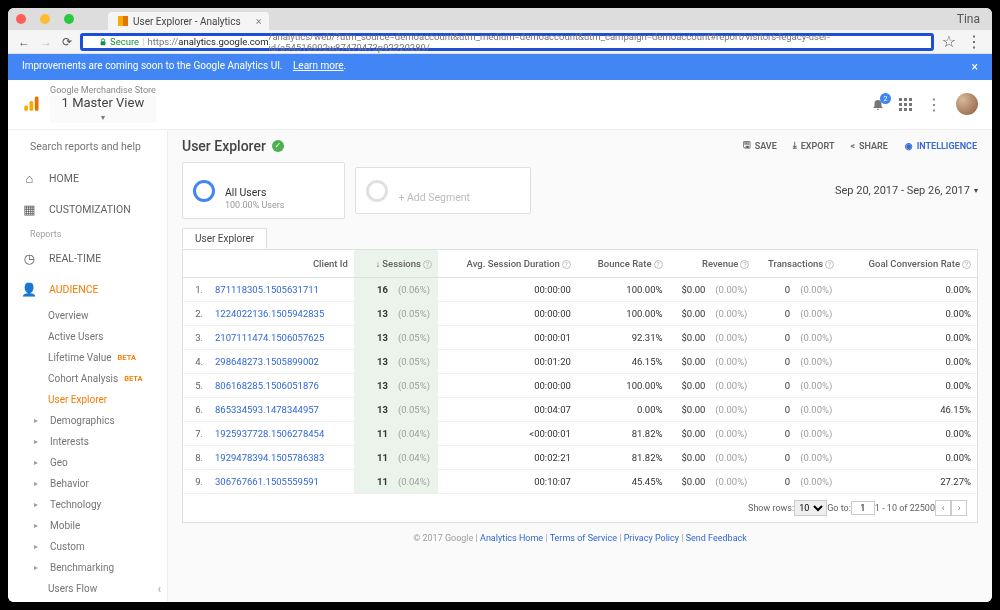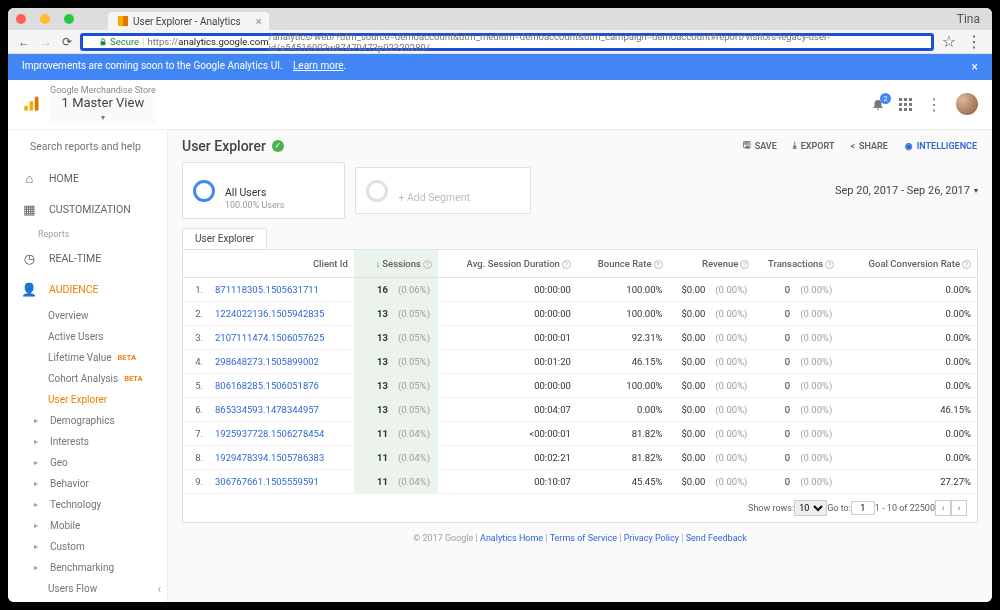--- a/index.html
+++ b/index.html
@@ -38,21 +38,21 @@
   .apps span{background:#777; width:3px; height:3px;}
   .avatar{ width:22px; height:22px; border-radius:50%; background: radial-gradient(circle at 30% 30%, #d9b89a, #8a5a3a);}
   
   .ga-body { flex:1; display:flex; min-height:0; }
   
   .sidebar { width:160px; background:#fff; border-right:1px solid #eee; display:flex; flex-direction:column; font-size:10.5px; color:#555; overflow:hidden; position:relative;}
   .search-row { display:flex; align-items:center; gap:8px; padding:10px 14px;}
   .search-row input { border:none; outline:none; font-size:10.5px; color:#777; flex:1;}
   .side-item { display:flex; align-items:center; gap:12px; padding:8px 14px; color:#616161;}
   .side-item .icon { width:15px; display:flex; justify-content:center; color:#616161; font-size:13px;}
-  .side-caption { padding:4px 30px; font-size:9px; color:#9e9e9e;}
+  .side-caption { padding:4px 22px; font-size:9px; color:#9e9e9e;}
   .side-item.active { color:#f57c00; }
   .side-item.active .icon { color:#f57c00; }
   .side-sub { padding:5px 0 5px 40px; font-size:10px; color:#757575; display:flex; align-items:center; gap:6px;}
   .side-sub.active { color:#f57c00; }
   .side-sub .beta { font-size:7.5px; color:#f57c00; font-weight:600;}
   .side-sub .arrow { margin-left:-14px; width:10px; color:#9e9e9e; font-size:8px;}
   .collapse-tab { position:absolute; bottom:6px; right:6px; color:#9e9e9e; font-size:12px;}
   
   .main { flex:1; display:flex; flex-direction:column; background:#fafafa; overflow:hidden;}
   .page-header { display:flex; align-items:center; padding:8px 14px; }

